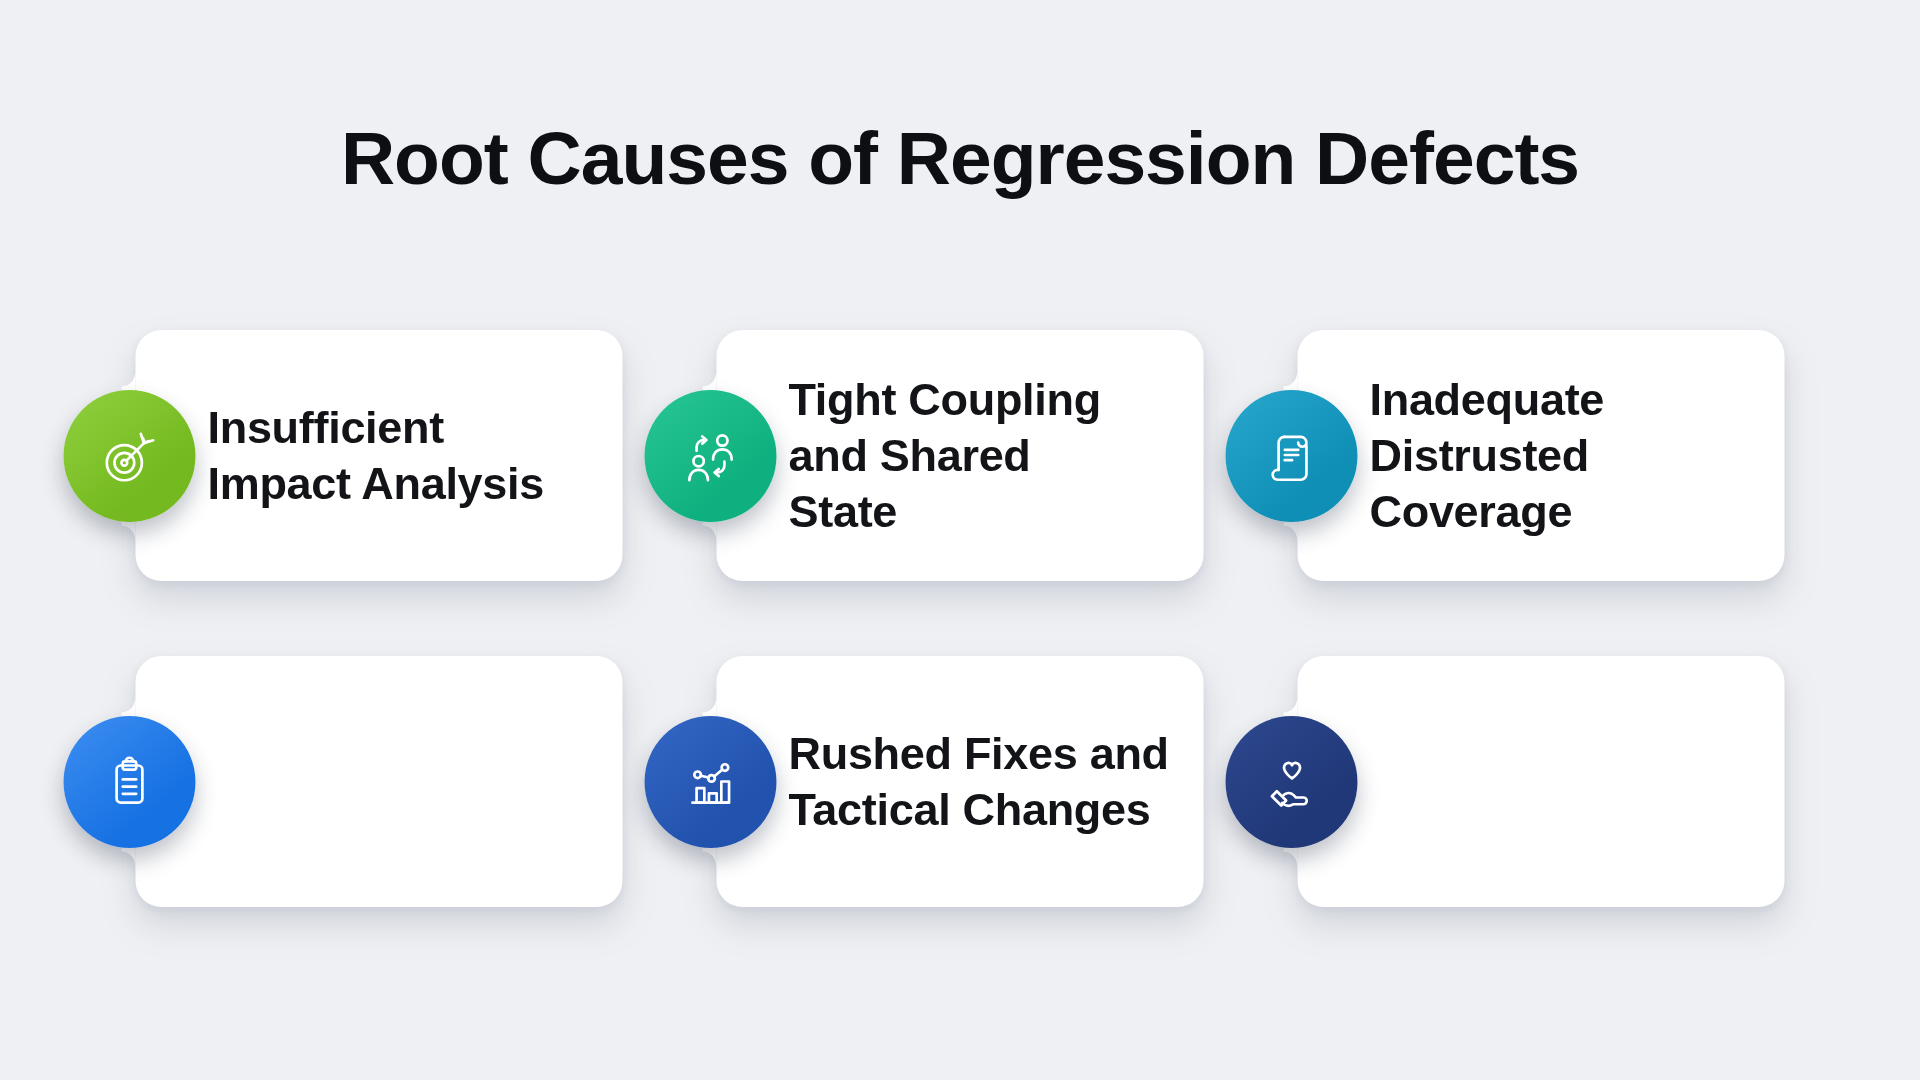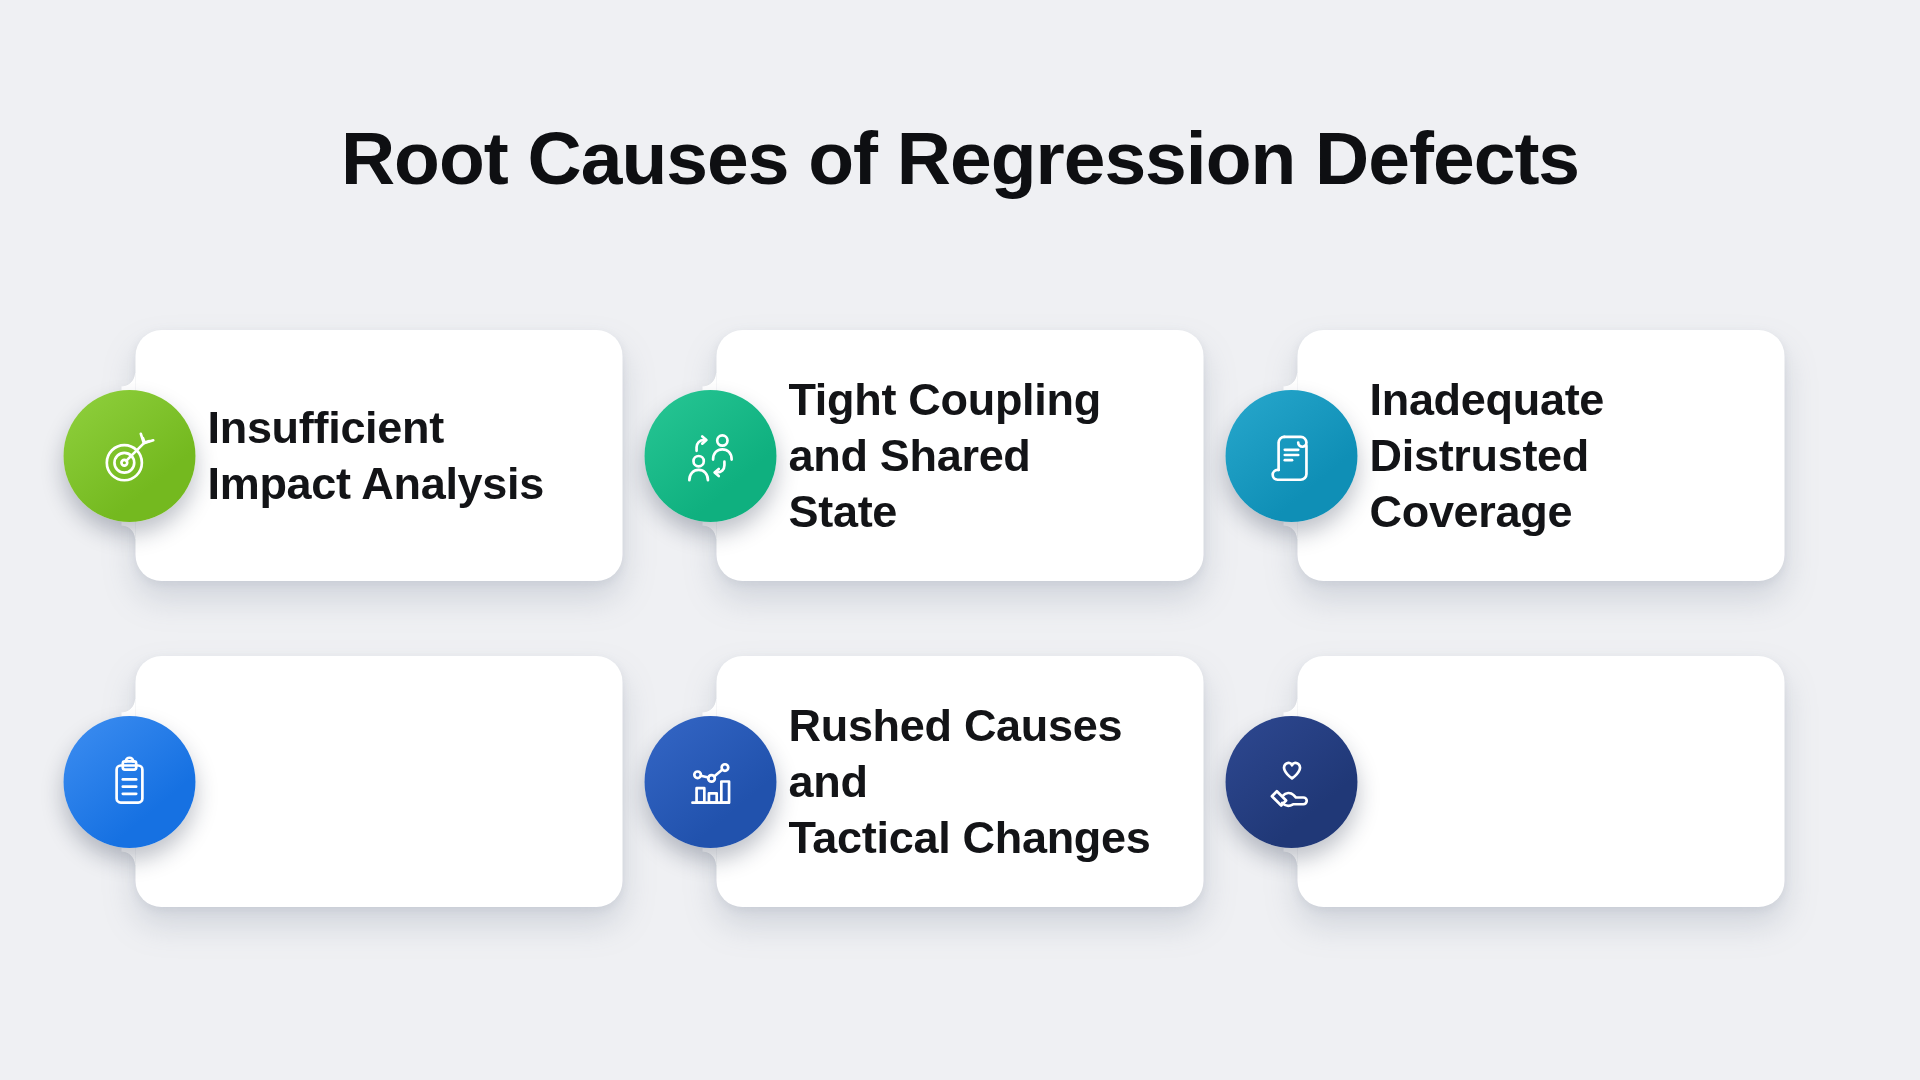--- a/index.html
+++ b/index.html
@@ -171,21 +171,21 @@
           <rect x="18.5" y="38" width="7.5" height="14"></rect>
           <rect x="30.5" y="43" width="7.5" height="9"></rect>
           <rect x="42.5" y="31.5" width="7.5" height="20.5"></rect>
           <circle cx="19.5" cy="25" r="3.2"></circle>
           <circle cx="33" cy="28.5" r="3.2"></circle>
           <circle cx="46" cy="18" r="3.2"></circle>
           <path d="M22.6 25.9 L30 27.7"></path>
           <path d="M35.8 26.4 L43.3 20.1"></path>
         </svg>
       </div>
-      <div class="label">Rushed Causes and
+      <div class="label">Rushed Fixes and
 Tactical Changes</div>
     </div>
 
     <div class="card">
       <div class="bubble" style="--c: #203877; --c2: #2d478f;">
         <svg viewBox="0 0 64 64">
           <path d="M32.5 28.5 C25 22.8 23 17.6 26.3 14.6 C28.8 12.4 31.7 13.6 32.5 15.8 C33.3 13.6 36.2 12.4 38.7 14.6 C42 17.6 40 22.8 32.5 28.5 Z"></path>
           <path d="M13 45.8 L17.8 41 L26.8 50 L22 54.8 Z"></path>
           <path d="M23.5 45.5 C26.5 42 31 41.8 33.8 44.5 L36.3 47 H43.5 A3.3 3.3 0 0 1 43.5 53.6 H33.5 C29.5 56 25.8 55.2 23 52.2"></path>
         </svg>

